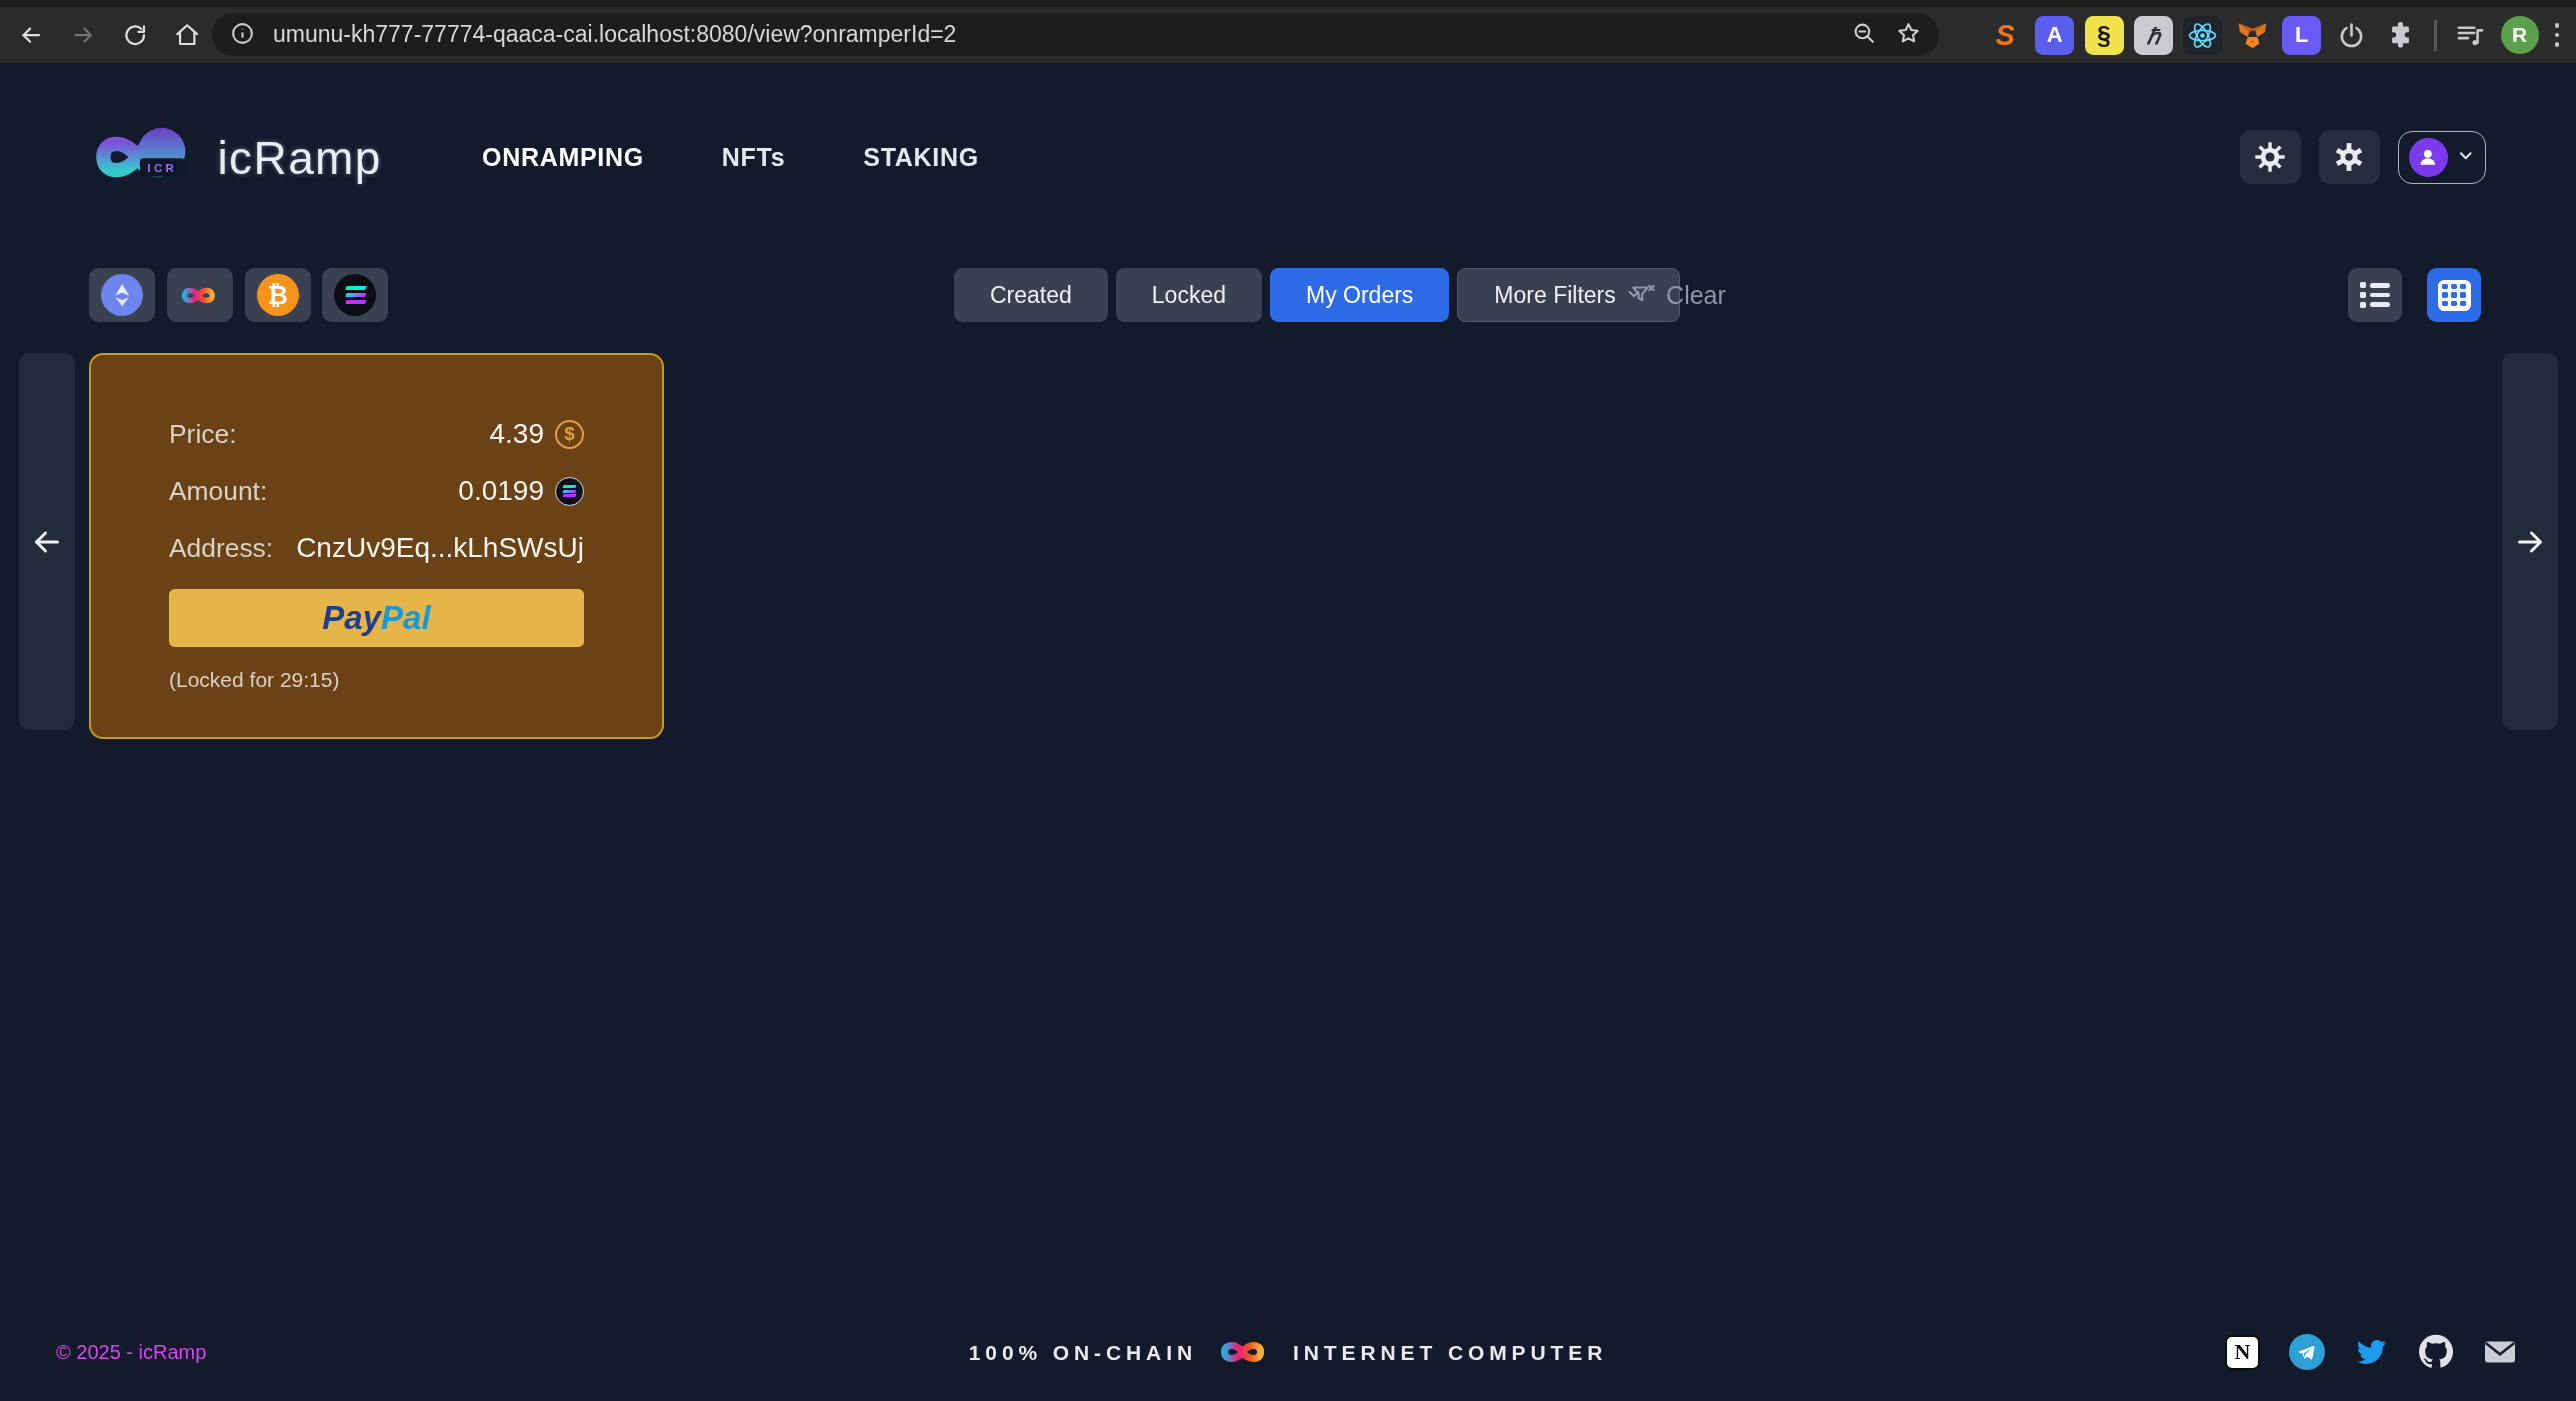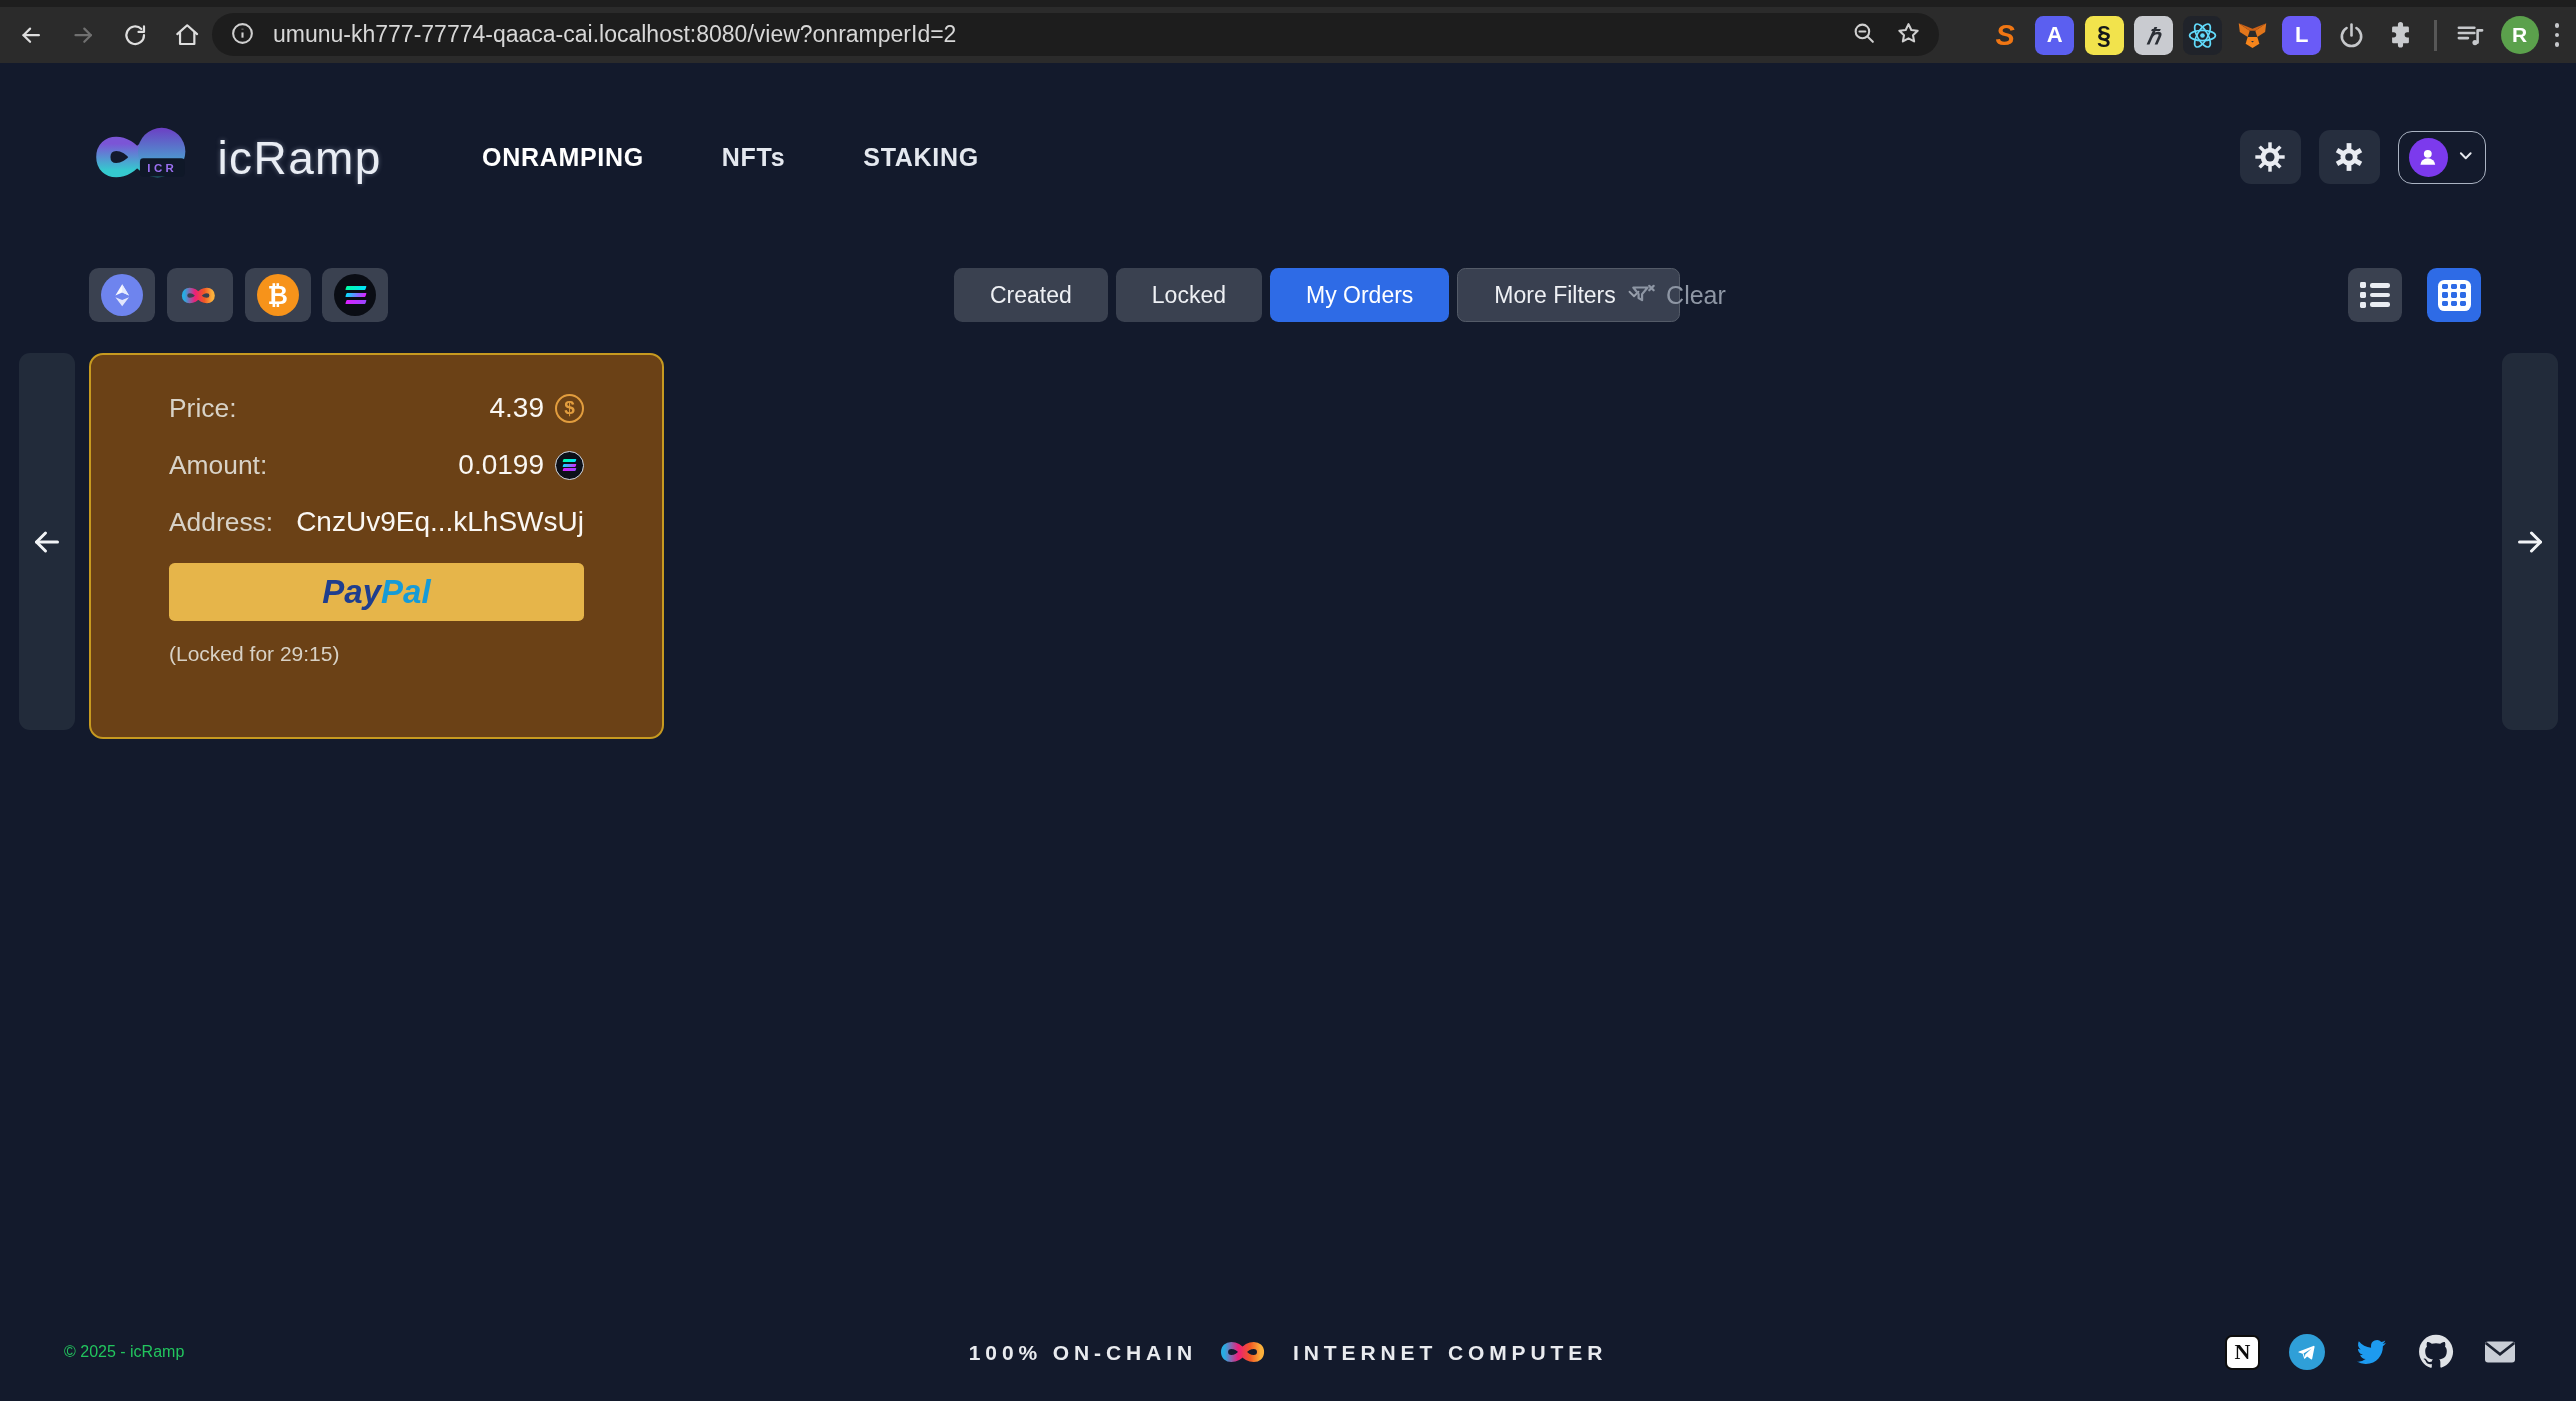--- a/index.html
+++ b/index.html
@@ -105,41 +105,41 @@
 
   
   .car-btn { position:absolute; top:353px; width:56px; height:377px; border-radius:11px;
              background:#222b3a; border:none; display:flex; align-items:center; justify-content:center;
              cursor:pointer; }
   .car-left { left:19px; } .car-right { right:18px; }
   .car-btn svg { width:36px; height:36px; stroke:#f2f4f7; stroke-width:2; fill:none;
                  stroke-linecap:round; stroke-linejoin:round; }
   .order-card { position:absolute; left:89px; top:353px; width:575px; height:386px;
                 background:#6b4116; border:2.1px solid #c79a20; border-radius:14px;
-                padding:37px 78px 0; }
+                padding:63px 78px 0; }
   .card-row { display:flex; justify-content:space-between; align-items:center; margin-bottom:25px; }
   .card-label { font-size:26.4px; color:#d8d2c7; }
   .card-val-wrap { display:flex; align-items:center; gap:11px; }
   .card-value { font-size:28px; color:#faf7f3; }
   .dollar-coin { width:29px; height:29px; border-radius:50%; border:2.1px solid #e29d3e;
                  color:#e29d3e; display:flex; align-items:center; justify-content:center;
                  font-size:19px; font-weight:700; }
   .sol-coin { width:29px; height:29px; border-radius:50%; background:#0c1019; border:1.4px solid #d7dde6;
               display:flex; flex-direction:column; align-items:center; justify-content:center; gap:2.1px; }
   .sol-coin .sol-bar { width:12.5px; height:2.8px; }
   .paypal-btn { width:100%; height:58px; margin-top:19.5px; background:#e6b54a; border:none;
                 border-radius:5.6px; display:flex; align-items:center; justify-content:center; cursor:pointer; }
   .pp { font-size:33px; font-weight:800; font-style:italic; letter-spacing:0; }
   .pp-pay { color:#1f3e8e; } .pp-pal { color:#169bd7; }
   .locked-note { margin-top:21px; font-size:21px; color:#d8d1c5; }
 
   
   .footer { position:absolute; left:0; right:0; top:1324px; height:56px; }
-  .copyright { position:absolute; left:64px; top:50%; transform:translateY(-50%);
-               font-size:16px; color:#22c55e; }
+  .copyright { position:absolute; left:56px; top:50%; transform:translateY(-50%);
+               font-size:20px; color:#d946ef; }
   .onchain { position:absolute; left:50%; top:50%; transform:translate(-50%,-50%);
              display:flex; align-items:center; gap:18px; }
   .onchain span { font-size:21px; font-weight:700; letter-spacing:4.9px; color:#e9ebef; white-space:nowrap; }
   .social-row { position:absolute; right:57px; top:50%; transform:translateY(-50%);
                 display:flex; align-items:center; gap:26.4px; }
   .social { width:38px; height:38px; display:flex; align-items:center; justify-content:center; cursor:pointer; }
   .notion-box { width:35px; height:35px; background:#fff; border:2.8px solid #0d0d0d; border-radius:7px;
                 display:flex; align-items:center; justify-content:center;
                 font-family:"Liberation Serif", serif; font-weight:700; font-size:22px; color:#0d0d0d; }
   .tg-circ { width:36px; height:36px; border-radius:50%; background:#2f9fd8;

